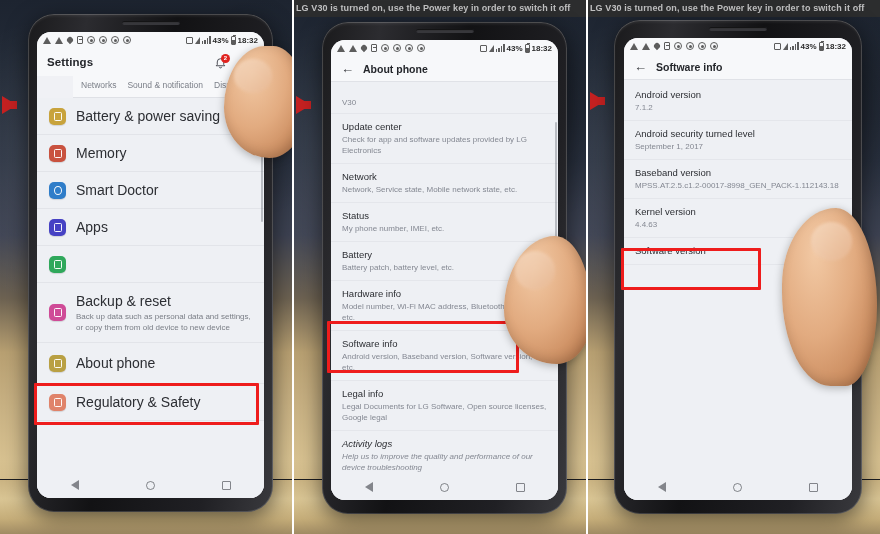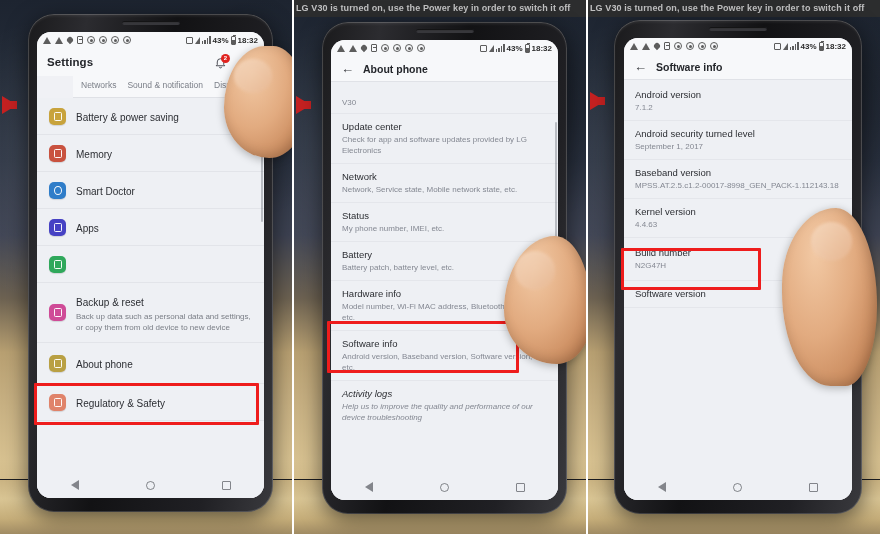--- a/index.html
+++ b/index.html
@@ -185,21 +185,21 @@
   }
   .row .tile{
     width:17px;height:17px;border-radius:5px;flex:0 0 auto;margin-top:1px;
     display:flex;align-items:center;justify-content:center;
     box-shadow:0 1px 1px rgba(0,0,0,.12);
   }
   .tile .glyph{
     width:8px;height:9px;border:1.3px solid rgba(255,255,255,.95);border-radius:1.5px;
   }
   .row .txt{flex:1;min-width:0;}
-  .row .lbl{font-size:10px;color:#2c2e33;line-height:13px;}
+  .row .lbl{font-size:14px;color:#2c2e33;line-height:13px;}
   .row .sub{font-size:8px;color:#7a7e86;line-height:11px;margin-top:1px;}
 
   
   .srow{
     padding:7px 11px;
     border-bottom:1px solid #e4e6eb;
     position:relative;
   }
   .srow .lbl{font-size:9.5px;color:#2c2e33;line-height:12px;}
   .srow .sub{font-size:8px;color:#848892;line-height:11px;margin-top:1px;}
@@ -453,20 +453,24 @@
             <div class="sub">Battery patch, battery level, etc.</div>
           </div>
           <div class="srow">
             <div class="lbl">Hardware info</div>
             <div class="sub">Model number, Wi-Fi MAC address, Bluetooth address, etc.</div>
           </div>
           <div class="srow">
             <div class="lbl">Software info</div>
             <div class="sub">Android version, Baseband version, Software version, etc.</div>
           </div>
+          <div class="srow">
+            <div class="lbl">Legal info</div>
+            <div class="sub">Legal Documents for LG Software, Open source licenses, Google legal</div>
+          </div>
           <div class="srow nb">
             <div class="lbl">Activity logs</div>
             <div class="sub">Help us to improve the quality and performance of our device troubleshooting</div>
           </div>
         </div>
 
         <div class="scrollbar" style="top:82px;height:150px"></div>
 
         <div class="navbar">
           <span class="nv back"></span>
@@ -539,24 +543,20 @@
             <div class="sub">September 1, 2017</div>
           </div>
           <div class="srow">
             <div class="lbl">Baseband version</div>
             <div class="sub">MPSS.AT.2.5.c1.2-00017-8998_GEN_PACK-1.112143.18</div>
           </div>
           <div class="srow">
             <div class="lbl">Kernel version</div>
             <div class="sub">4.4.63</div>
           </div>
-          <div class="srow" style="padding-top:9px;padding-bottom:9px">
-            <div class="lbl">Build number</div>
-            <div class="sub">N2G47H</div>
-          </div>
           <div class="srow">
             <div class="lbl">Software version</div>
           </div>
         </div>
 
         <div class="navbar">
           <span class="nv back"></span>
           <span class="nv home"></span>
           <span class="nv recent"></span>
         </div>

